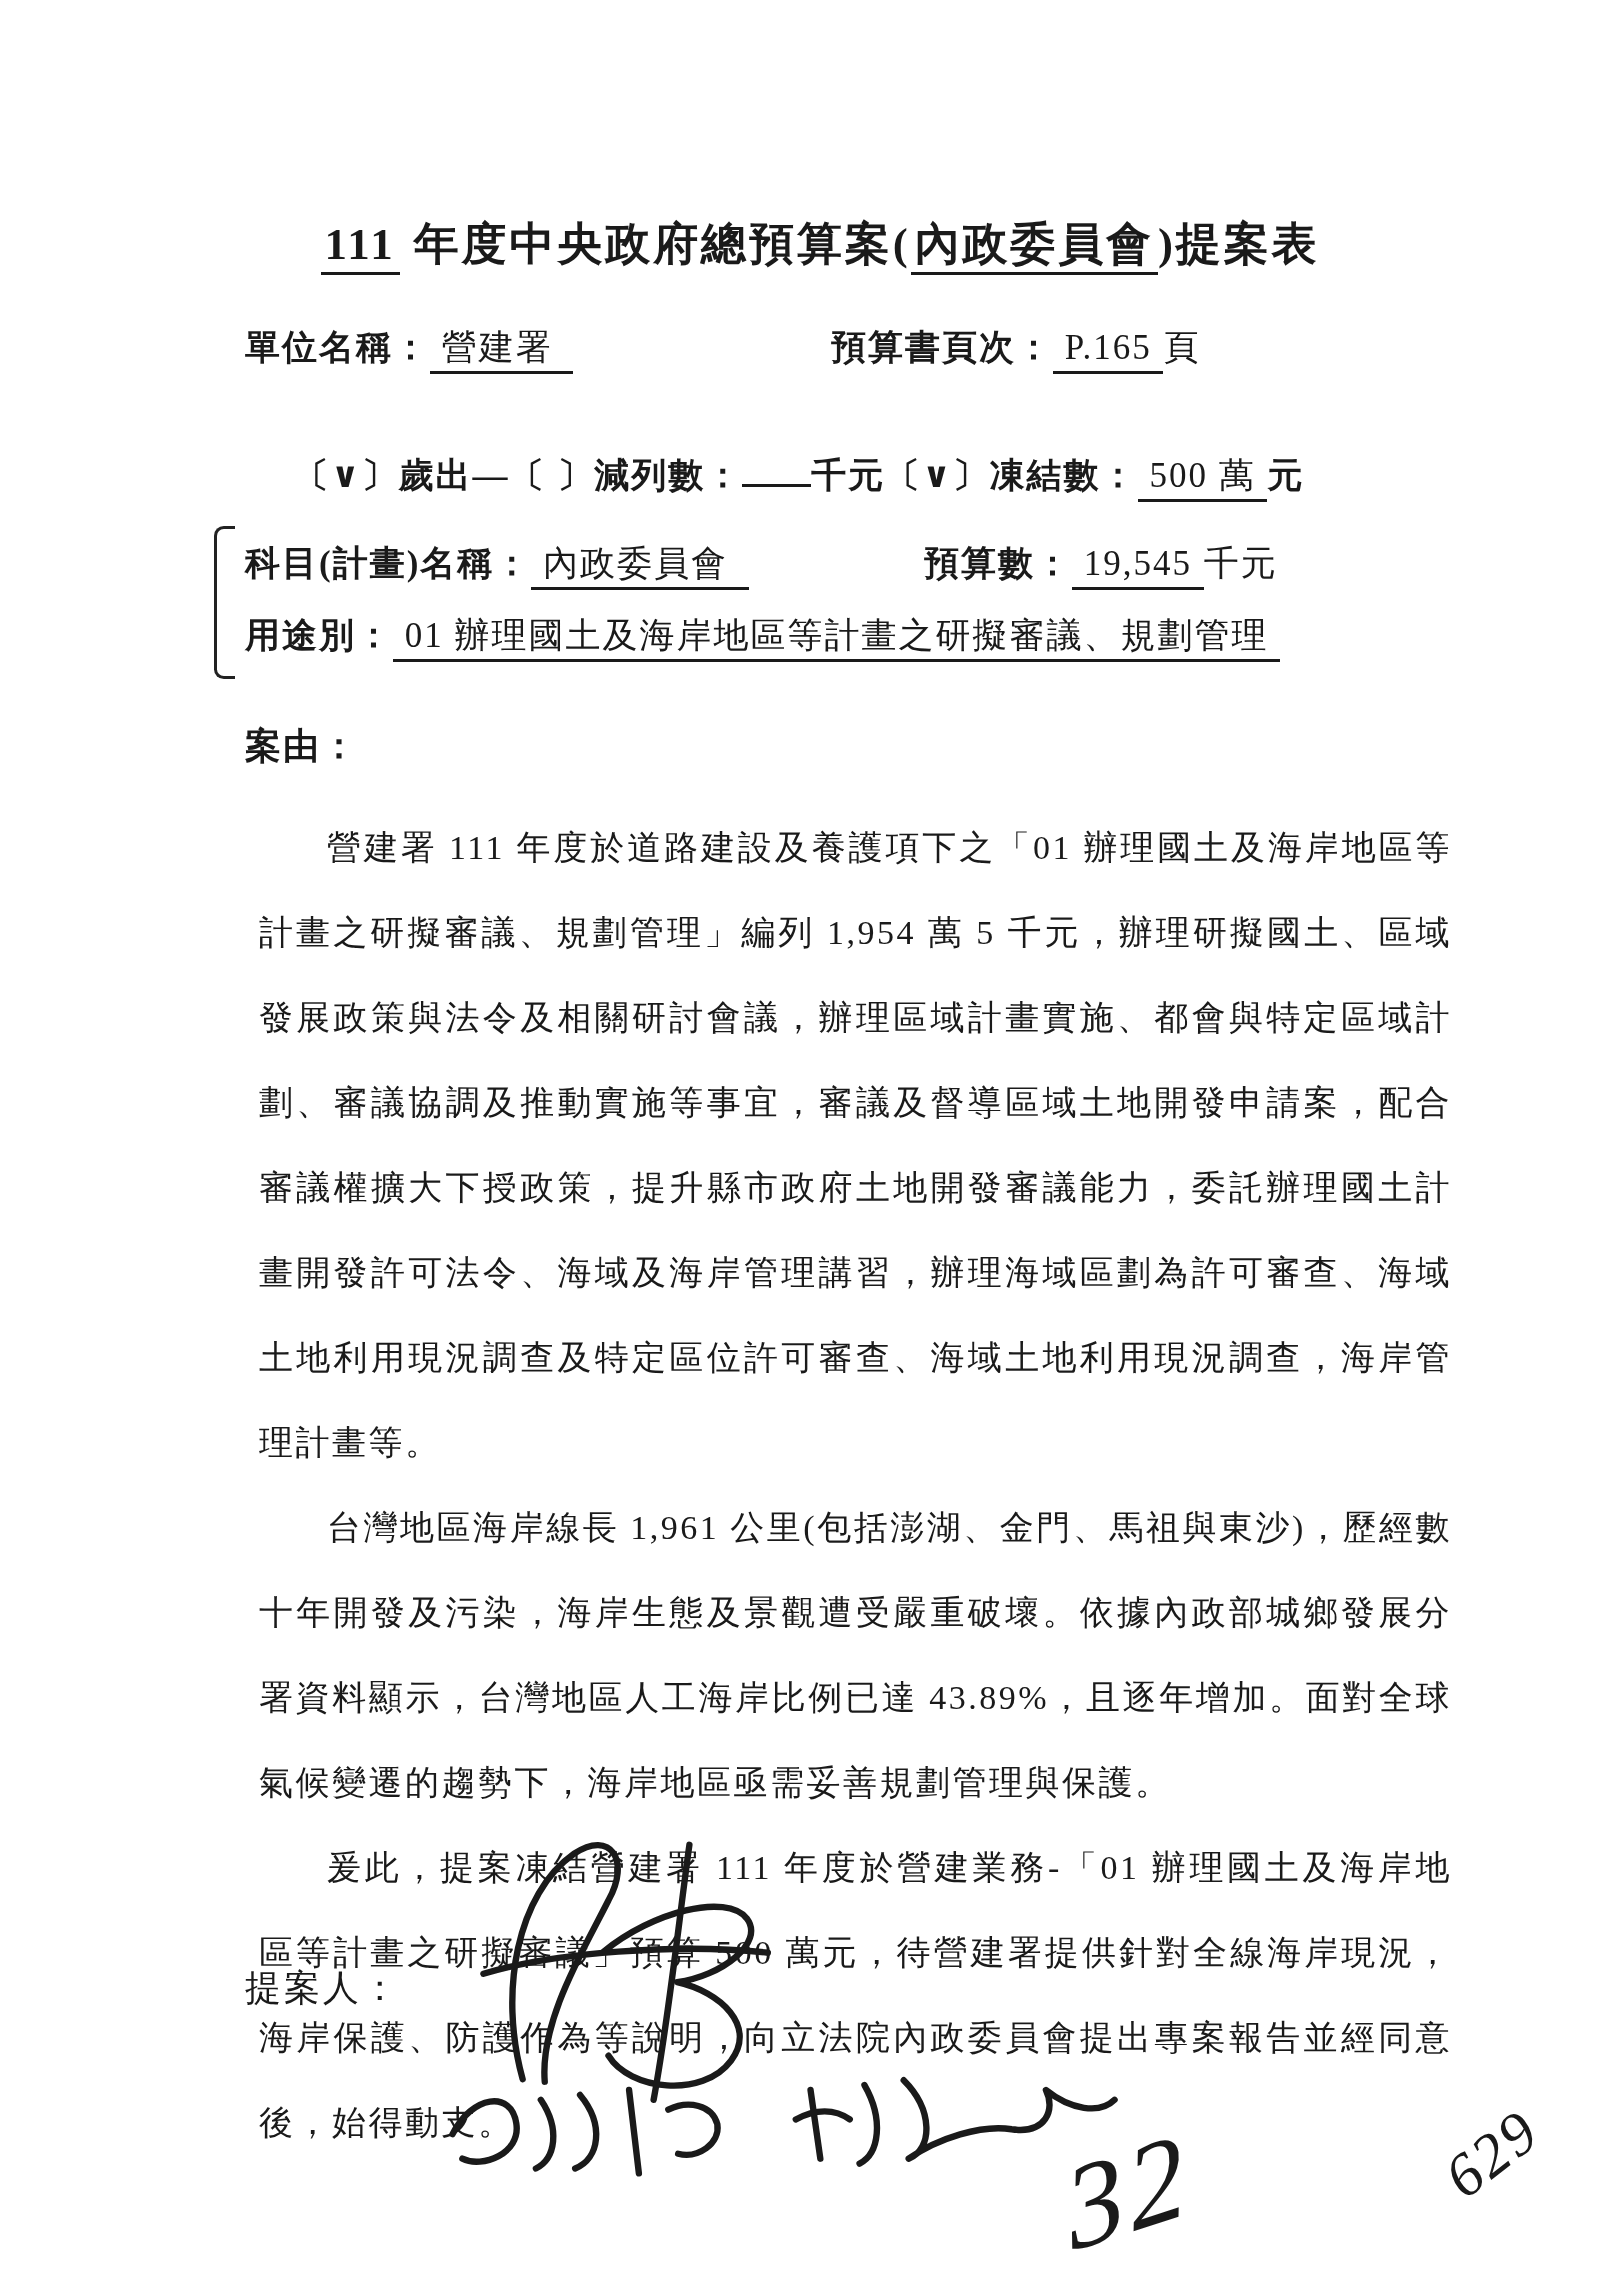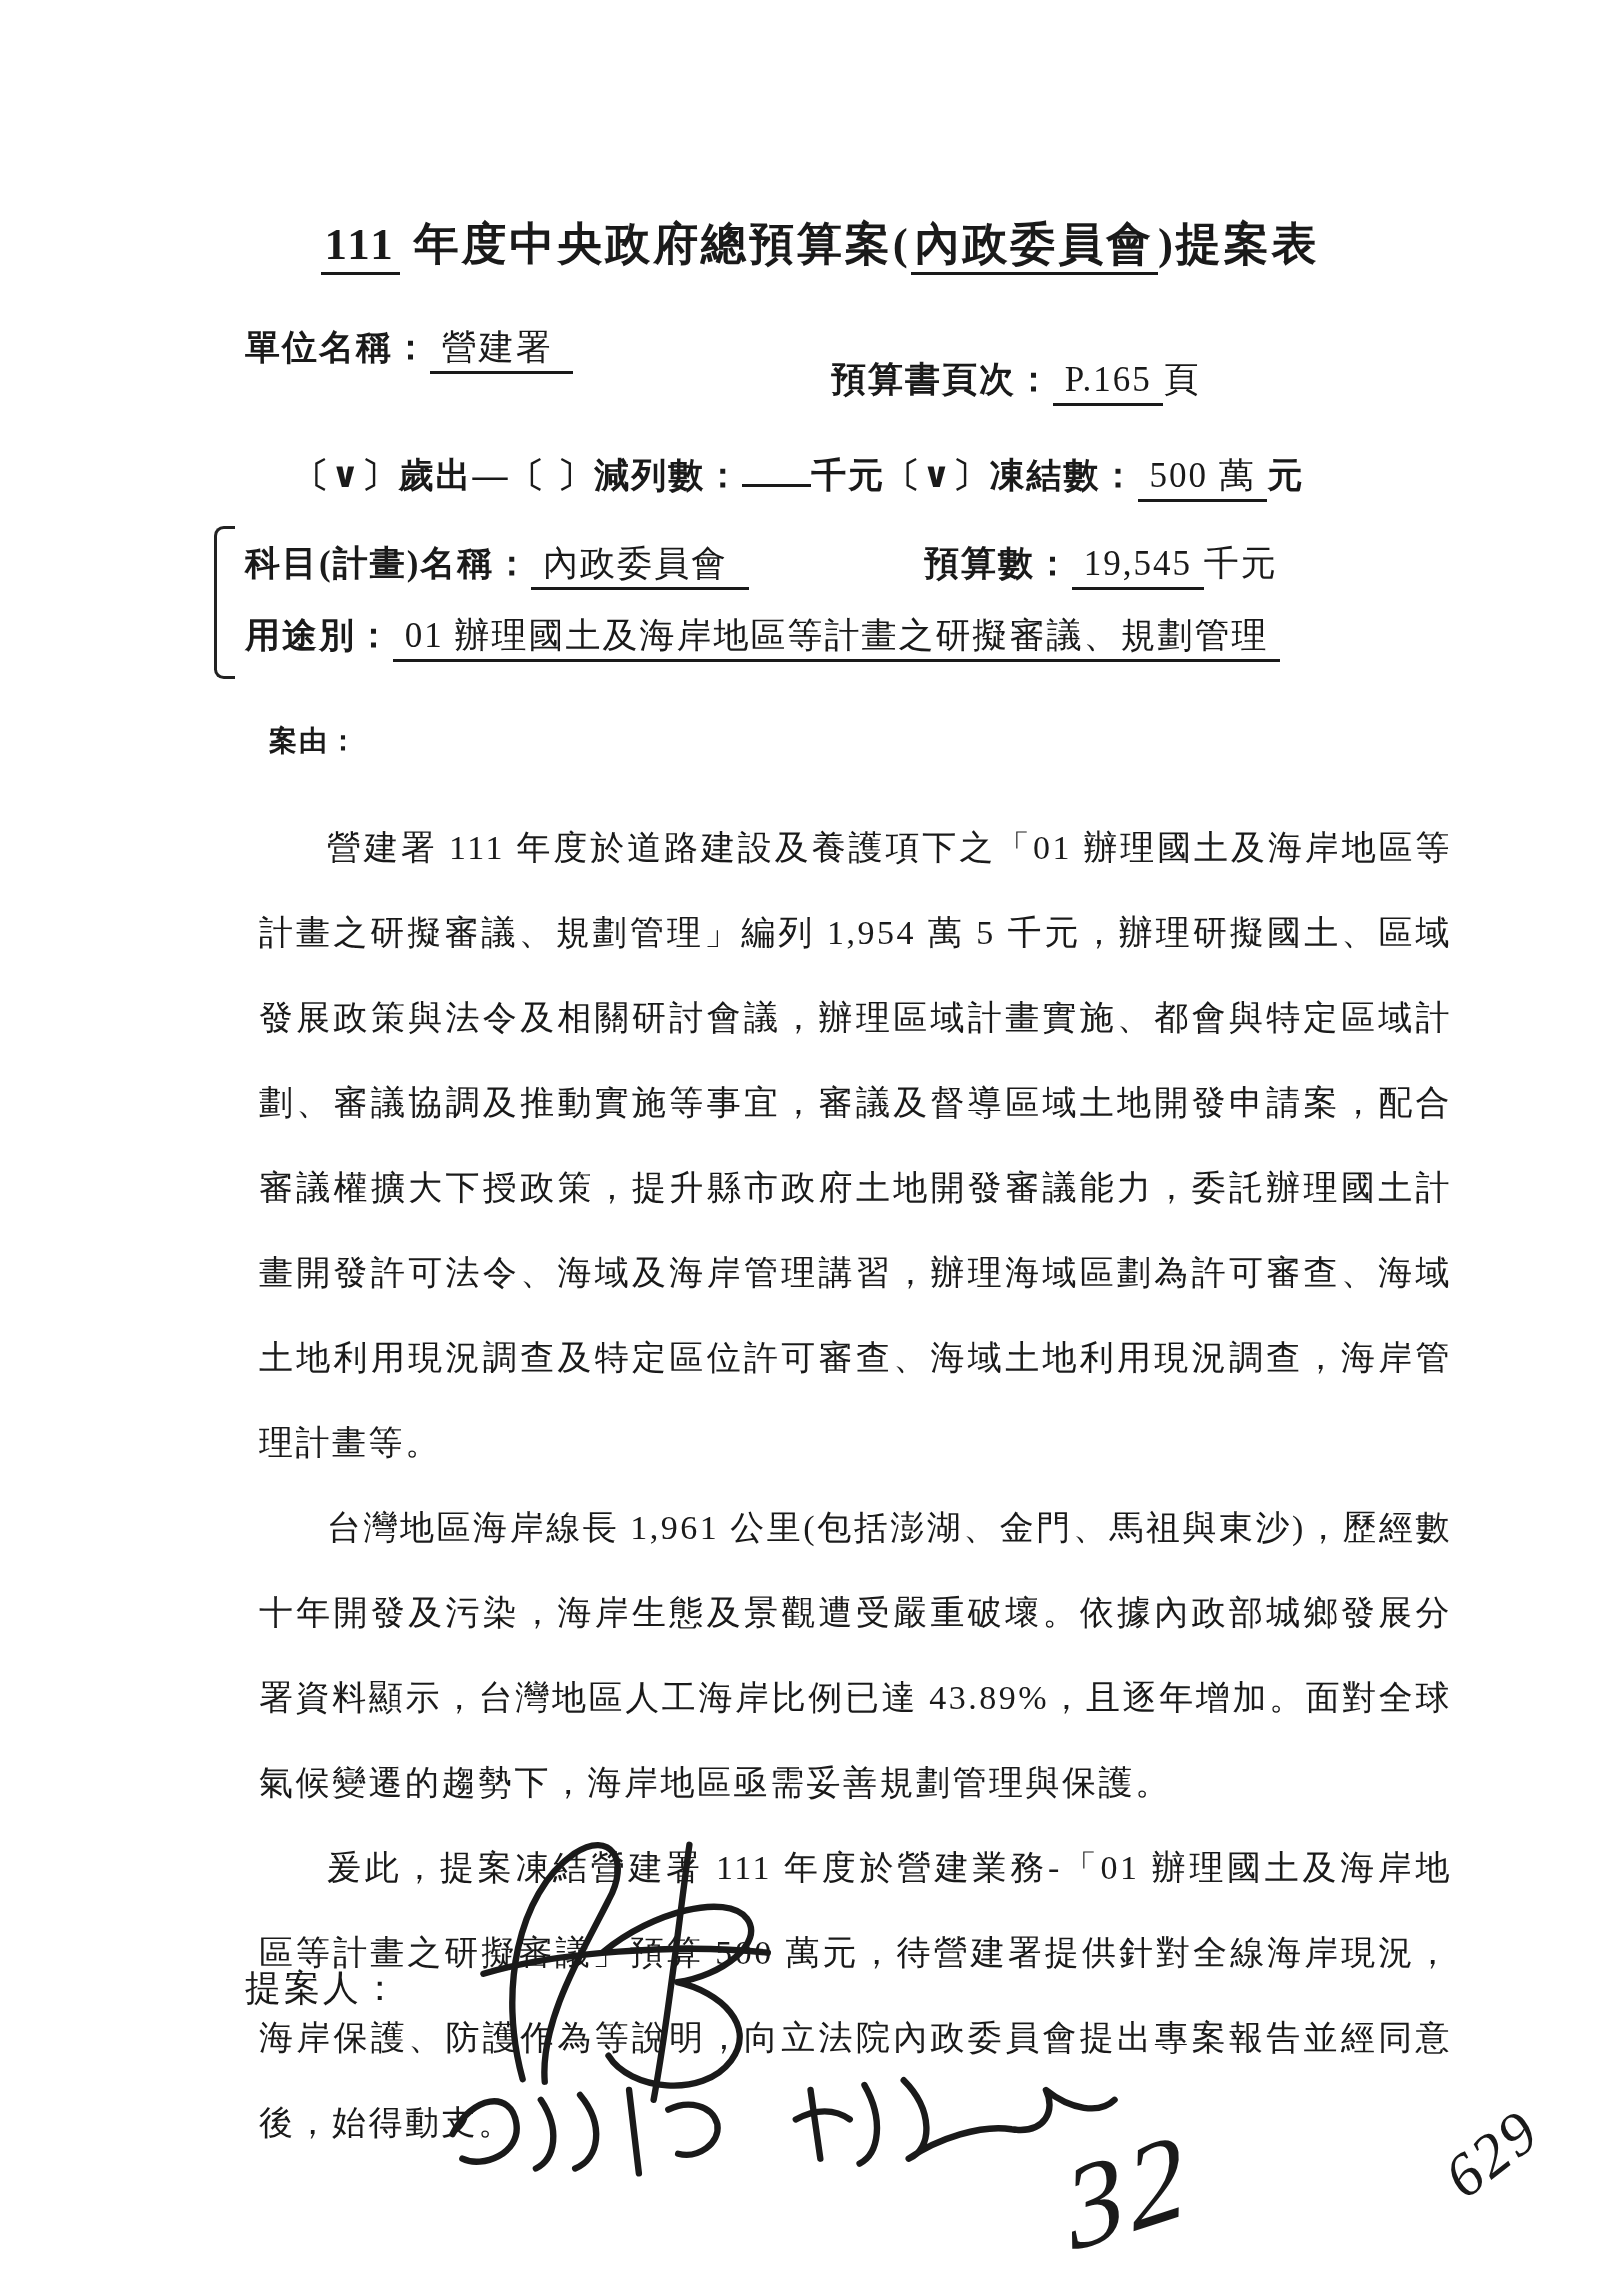--- a/index.html
+++ b/index.html
@@ -35,42 +35,41 @@
     vertical-align: baseline;
   }
   .fieldrow { position: absolute; left: 0; width: 100%; font-size: 35px; font-weight: bold; letter-spacing: 2px; white-space: nowrap; }
   .fieldrow .part { position: absolute; top: 0; }
   .val { font-weight: normal; }
   .row-unit    { top: 324px; }
   .row-check   { top: 449px; }
   .row-subject { top: 540px; }
   .row-usage   { top: 612px; }
   .part-left   { left: 245px; }
-  .part-page   { left: 831px; margin-top: 32px; }
+  .part-page   { left: 831px; }
   .part-check  { left: 294px; }
   .part-budget { left: 924px; }
   .brace {
     position: absolute;
     left: 214px;
     top: 526px;
     width: 17.7px;
     height: 147px;
     border-left: 3.4px solid #222;
     border-top: 3.4px solid #222;
     border-bottom: 3.4px solid #222;
     border-radius: 9.8px 0 0 9.8px;
   }
   .case-label {
     position: absolute;
     left: 245px;
     top: 722px;
-    font-size: 28px;
+    font-size: 36px;
     font-weight: bold;
     letter-spacing: 2px;
-    margin-left: 24px;
   }
   .body-text {
     position: absolute;
     left: 259px;
     top: 805px;
     width: 1193px;
     font-size: 34px;
     line-height: 85px;
     letter-spacing: 2.5px;
     text-align: justify;

